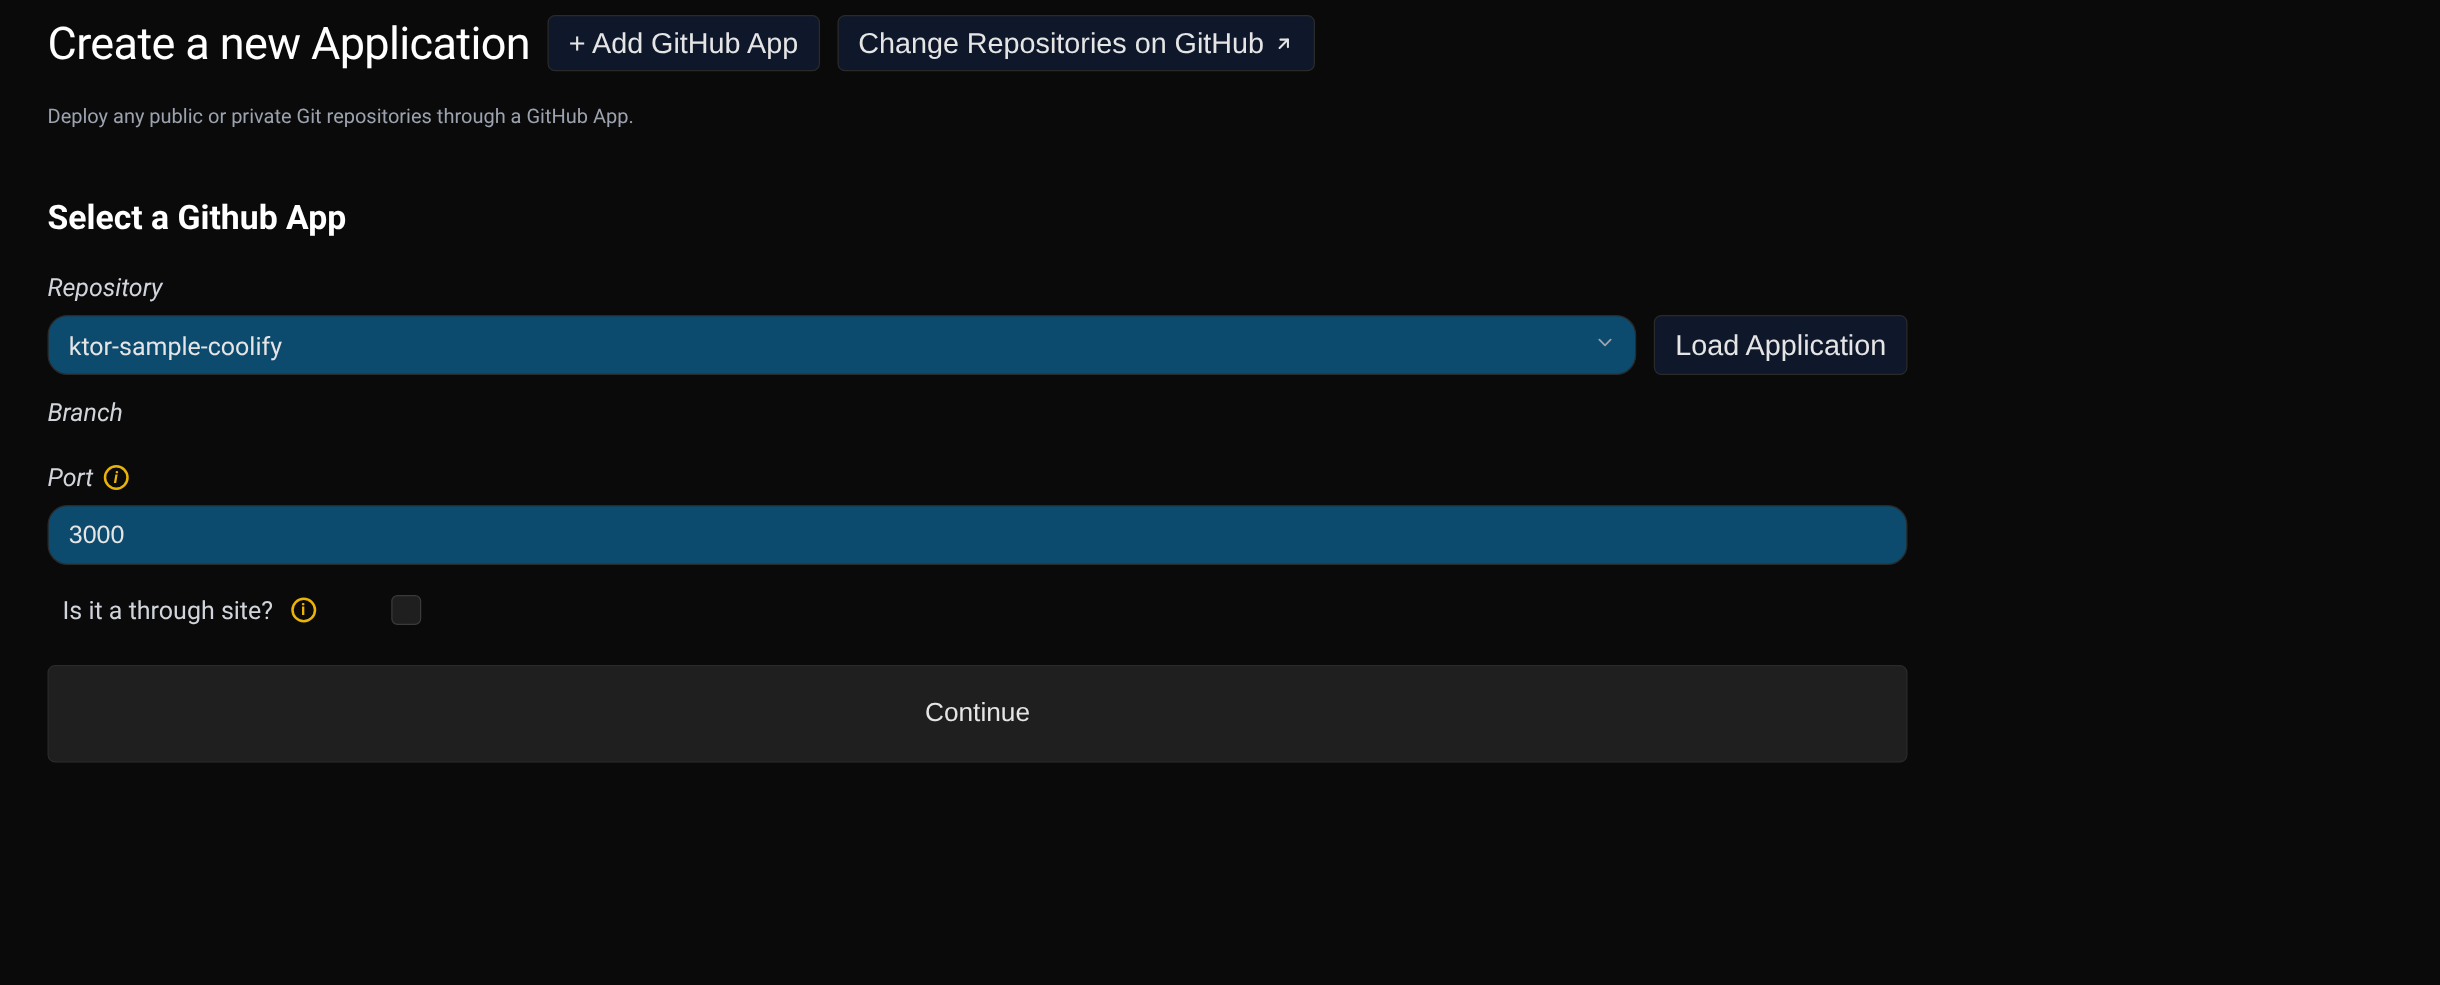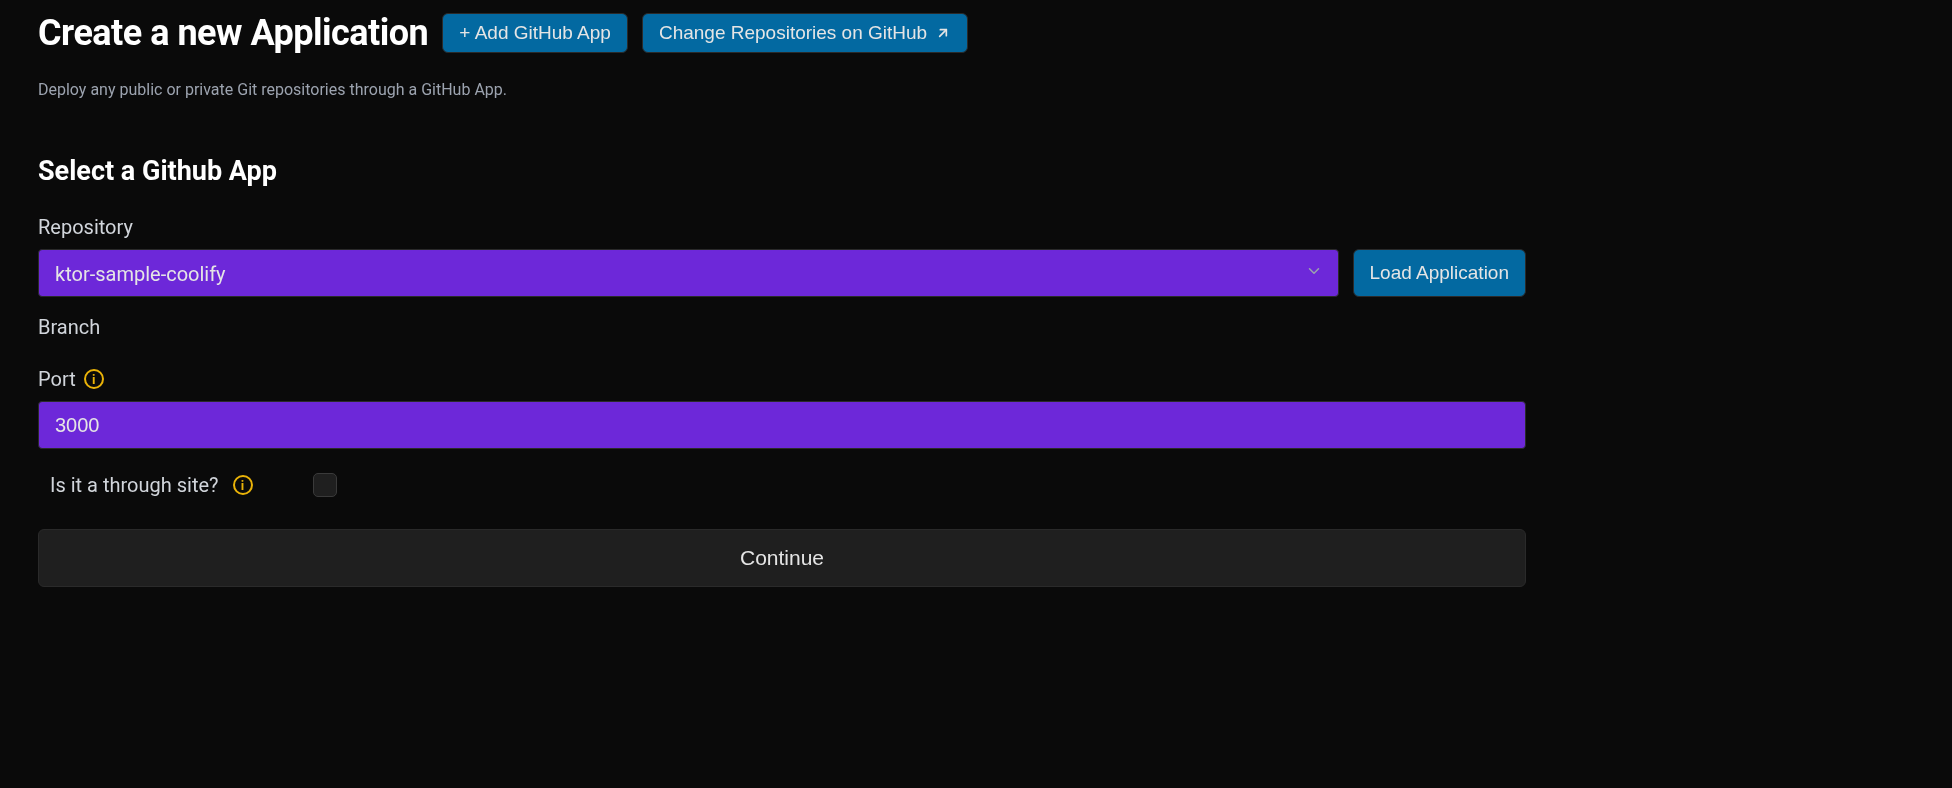--- a/index.html
+++ b/index.html
@@ -15,31 +15,31 @@
       width: 1952px;
     }
     .header-row {
       display: flex;
       align-items: center;
       gap: 14px;
       flex-wrap: wrap;
     }
     .page-title {
       font-size: 36px;
-      font-weight: 700;
+      font-weight: 400;
       color: #fff;
       letter-spacing: -0.5px;
     }
     .btn {
-      background: #0369a1;
+      background: #0f172a;
       border: 1px solid #2a2a2a;
       color: #e5e5e5;
       padding: 8px 16px;
       border-radius: 6px;
-      font-size: 19px;
+      font-size: 23px;
       cursor: pointer;
       display: inline-flex;
       align-items: center;
       gap: 8px;
     }
     .subtitle {
       color: #9ca3af;
       font-size: 16px;
       margin-top: 26px;
     }
@@ -53,37 +53,38 @@
     .form-group {
       margin-bottom: 18px;
     }
     .label {
       color: #d1d5db;
       font-size: 20px;
       margin-bottom: 10px;
       display: flex;
       align-items: center;
       gap: 8px;
+      font-style: italic;
     }
     .repo-row {
       display: flex;
       gap: 14px;
       align-items: stretch;
     }
     .select-wrap {
       position: relative;
       flex: 1;
     }
     .select, .input {
       width: 100%;
-      background: #6d28d9;
+      background: #0c4a6e;
       border: 1px solid #2a2a2a;
       color: #e5e5e5;
       padding: 12px 16px;
-      border-radius: 4px;
+      border-radius: 16px;
       font-size: 20px;
       appearance: none;
       -webkit-appearance: none;
       height: 48px;
     }
     .select {
       cursor: pointer;
       padding-right: 44px;
     }
     .chevron {
@@ -140,21 +141,21 @@
       background: #1f1f1f;
       border: 1px solid #3a3a3a;
       border-radius: 5px;
       cursor: pointer;
     }
     .continue-btn {
       width: 100%;
       background: #1f1f1f;
       border: 1px solid #2a2a2a;
       color: #e5e5e5;
-      padding: 16px;
+      padding: 26px;
       border-radius: 6px;
       font-size: 21px;
       cursor: pointer;
       text-align: center;
     }
     .ext-icon {
       display: inline-flex;
     }
     .form-area {
       max-width: 1488px;

